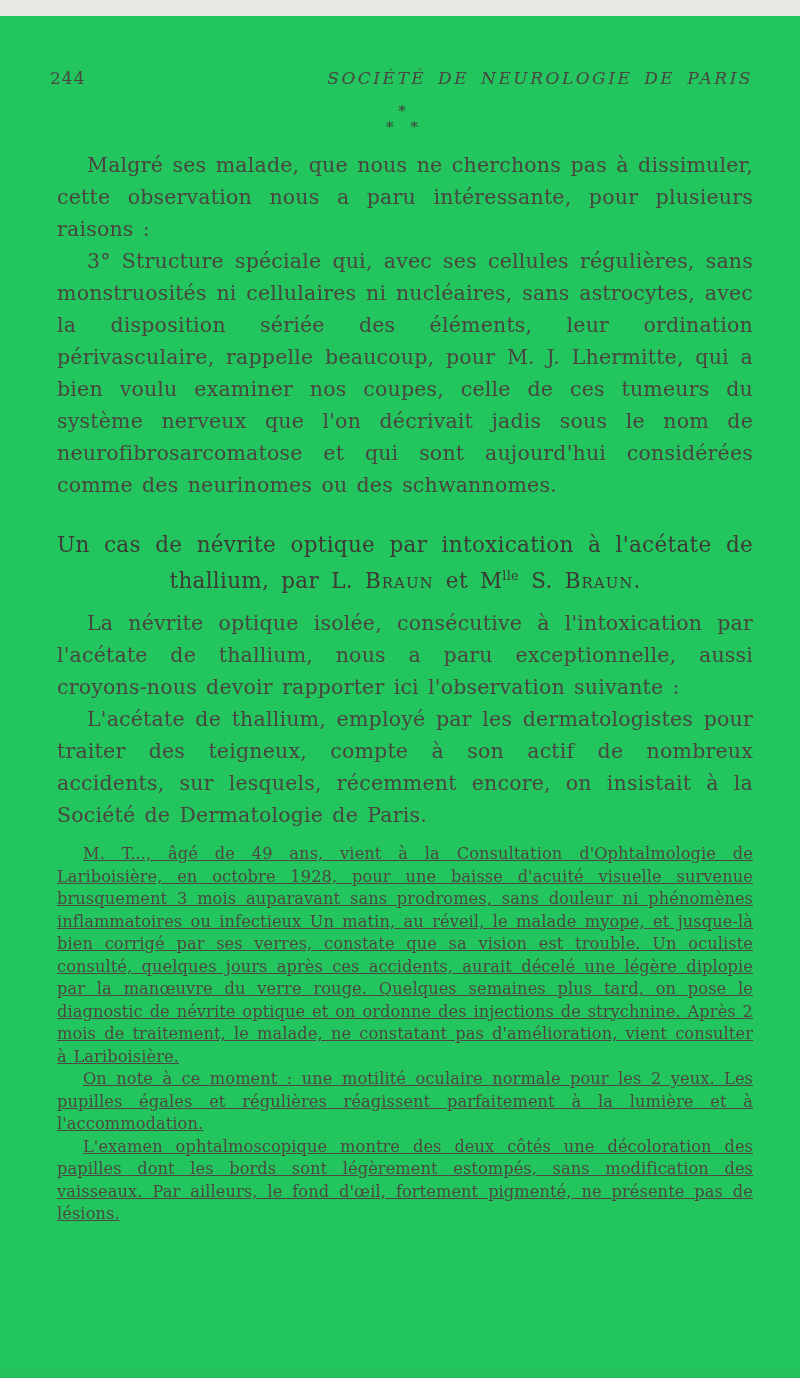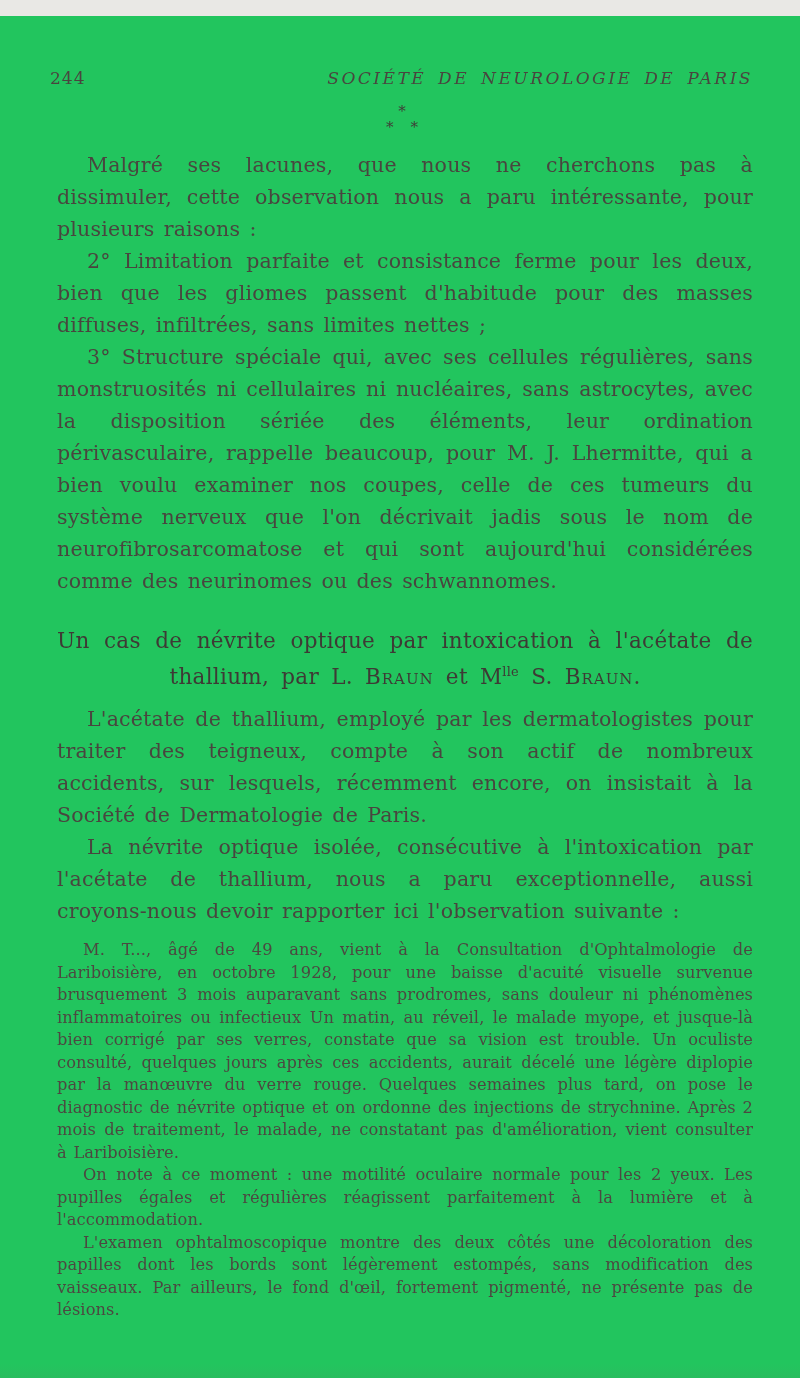--- a/index.html
+++ b/index.html
@@ -99,49 +99,48 @@
   
   .case-report {
     margin-top: 12px;
     font-size: 16.2px;
     line-height: 22.5px;
     text-align: justify;
     letter-spacing: 0.1px;
     word-spacing: 1.5px;
     color: #4c4841;
   }
-  .case-report p { margin: 0; text-indent: 26px; }
+  .case-report p { margin: 0; text-indent: 26px; text-decoration: underline; }
 </style>
 </head>
 <body>
 
 <div class="page">
   <div class="content">
 
     <div class="runhead">
       <span class="page-number">244</span>
       <span class="journal-title">SOCIÉTÉ DE NEUROLOGIE DE PARIS</span>
     </div>
 
     <div class="asterism">
       <div class="row1">*</div>
       <div class="row2">* *</div>
     </div>
 
     <div class="body-text">
-      <p>Malgré ses lacunes, que nous ne cherchons pas à dissimuler, cette observation nous a paru intéressante, pour plusieurs raisons :</p>
-      <p>2° Limitation parfaite et consistance ferme pour les deux, bien que les gliomes passent d'habitude pour des masses diffuses, infiltrées, sans limites nettes ;</p>
+      <p>Malgré ses malade, que nous ne cherchons pas à dissimuler, cette observation nous a paru intéressante, pour plusieurs raisons :</p>
       <p>3° Structure spéciale qui, avec ses cellules régulières, sans monstruosités ni cellulaires ni nucléaires, sans astrocytes, avec la disposition sériée des éléments, leur ordination périvasculaire, rappelle beaucoup, pour M. J. Lhermitte, qui a bien voulu examiner nos coupes, celle de ces tumeurs du système nerveux que l'on décrivait jadis sous le nom de neurofibrosarcomatose et qui sont aujourd'hui considérées comme des neurinomes ou des schwannomes.</p>
     </div>
 
     <div class="article-heading"><b>Un cas de névrite optique par intoxication à l'acétate de thallium,</b><span> par L. </span><span class="sc">Braun</span><span> et M</span><sup>lle</sup><span> S. </span><span class="sc">Braun</span><span>.</span></div>
 
     <div class="intro-text">
+      <p>La névrite optique isolée, consécutive à l'intoxication par l'acétate de thallium, nous a paru exceptionnelle, aussi croyons-nous devoir rapporter ici l'observation suivante :</p>
       <p>L'acétate de thallium, employé par les dermatologistes pour traiter des teigneux, compte à son actif de nombreux accidents, sur lesquels, récemment encore, on insistait à la Société de Dermatologie de Paris.</p>
-      <p>La névrite optique isolée, consécutive à l'intoxication par l'acétate de thallium, nous a paru exceptionnelle, aussi croyons-nous devoir rapporter ici l'observation suivante :</p>
     </div>
 
     <div class="case-report">
       <p>M. T..., âgé de 49 ans, vient à la Consultation d'Ophtalmologie de Lariboisière, en octobre 1928, pour une baisse d'acuité visuelle survenue brusquement 3 mois auparavant sans prodromes, sans douleur ni phénomènes inflammatoires ou infectieux Un matin, au réveil, le malade myope, et jusque-là bien corrigé par ses verres, constate que sa vision est trouble. Un oculiste consulté, quelques jours après ces accidents, aurait décelé une légère diplopie par la manœuvre du verre rouge. Quelques semaines plus tard, on pose le diagnostic de névrite optique et on ordonne des injections de strychnine. Après 2 mois de traitement, le malade, ne constatant pas d'amélioration, vient consulter à Lariboisière.</p>
       <p>On note à ce moment : une motilité oculaire normale pour les 2 yeux. Les pupilles égales et régulières réagissent parfaitement à la lumière et à l'accommodation.</p>
       <p>L'examen ophtalmoscopique montre des deux côtés une décoloration des papilles dont les bords sont légèrement estompés, sans modification des vaisseaux. Par ailleurs, le fond d'œil, fortement pigmenté, ne présente pas de lésions.</p>
 
     </div>
 
   </div>

